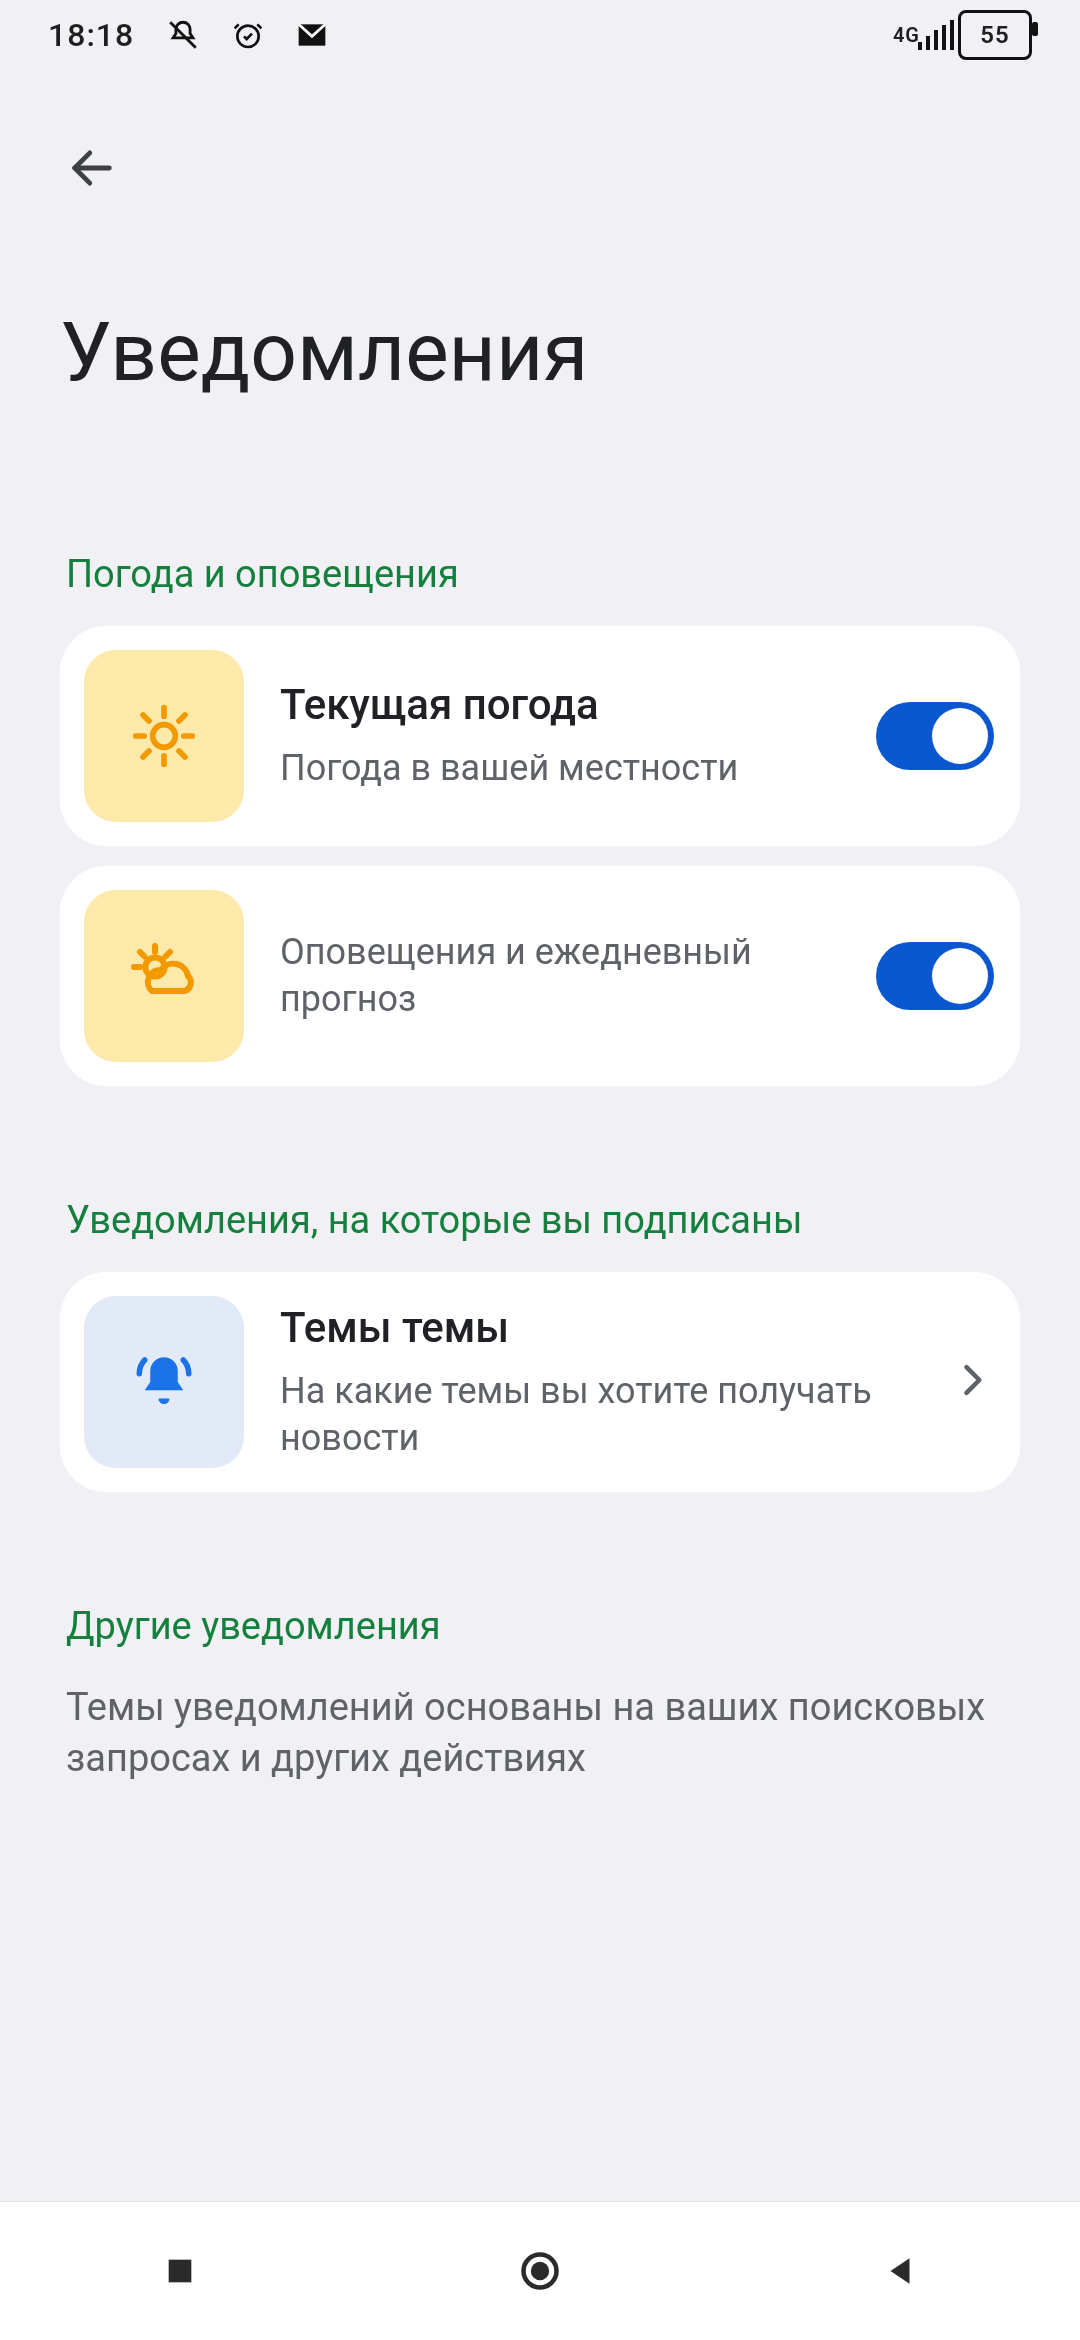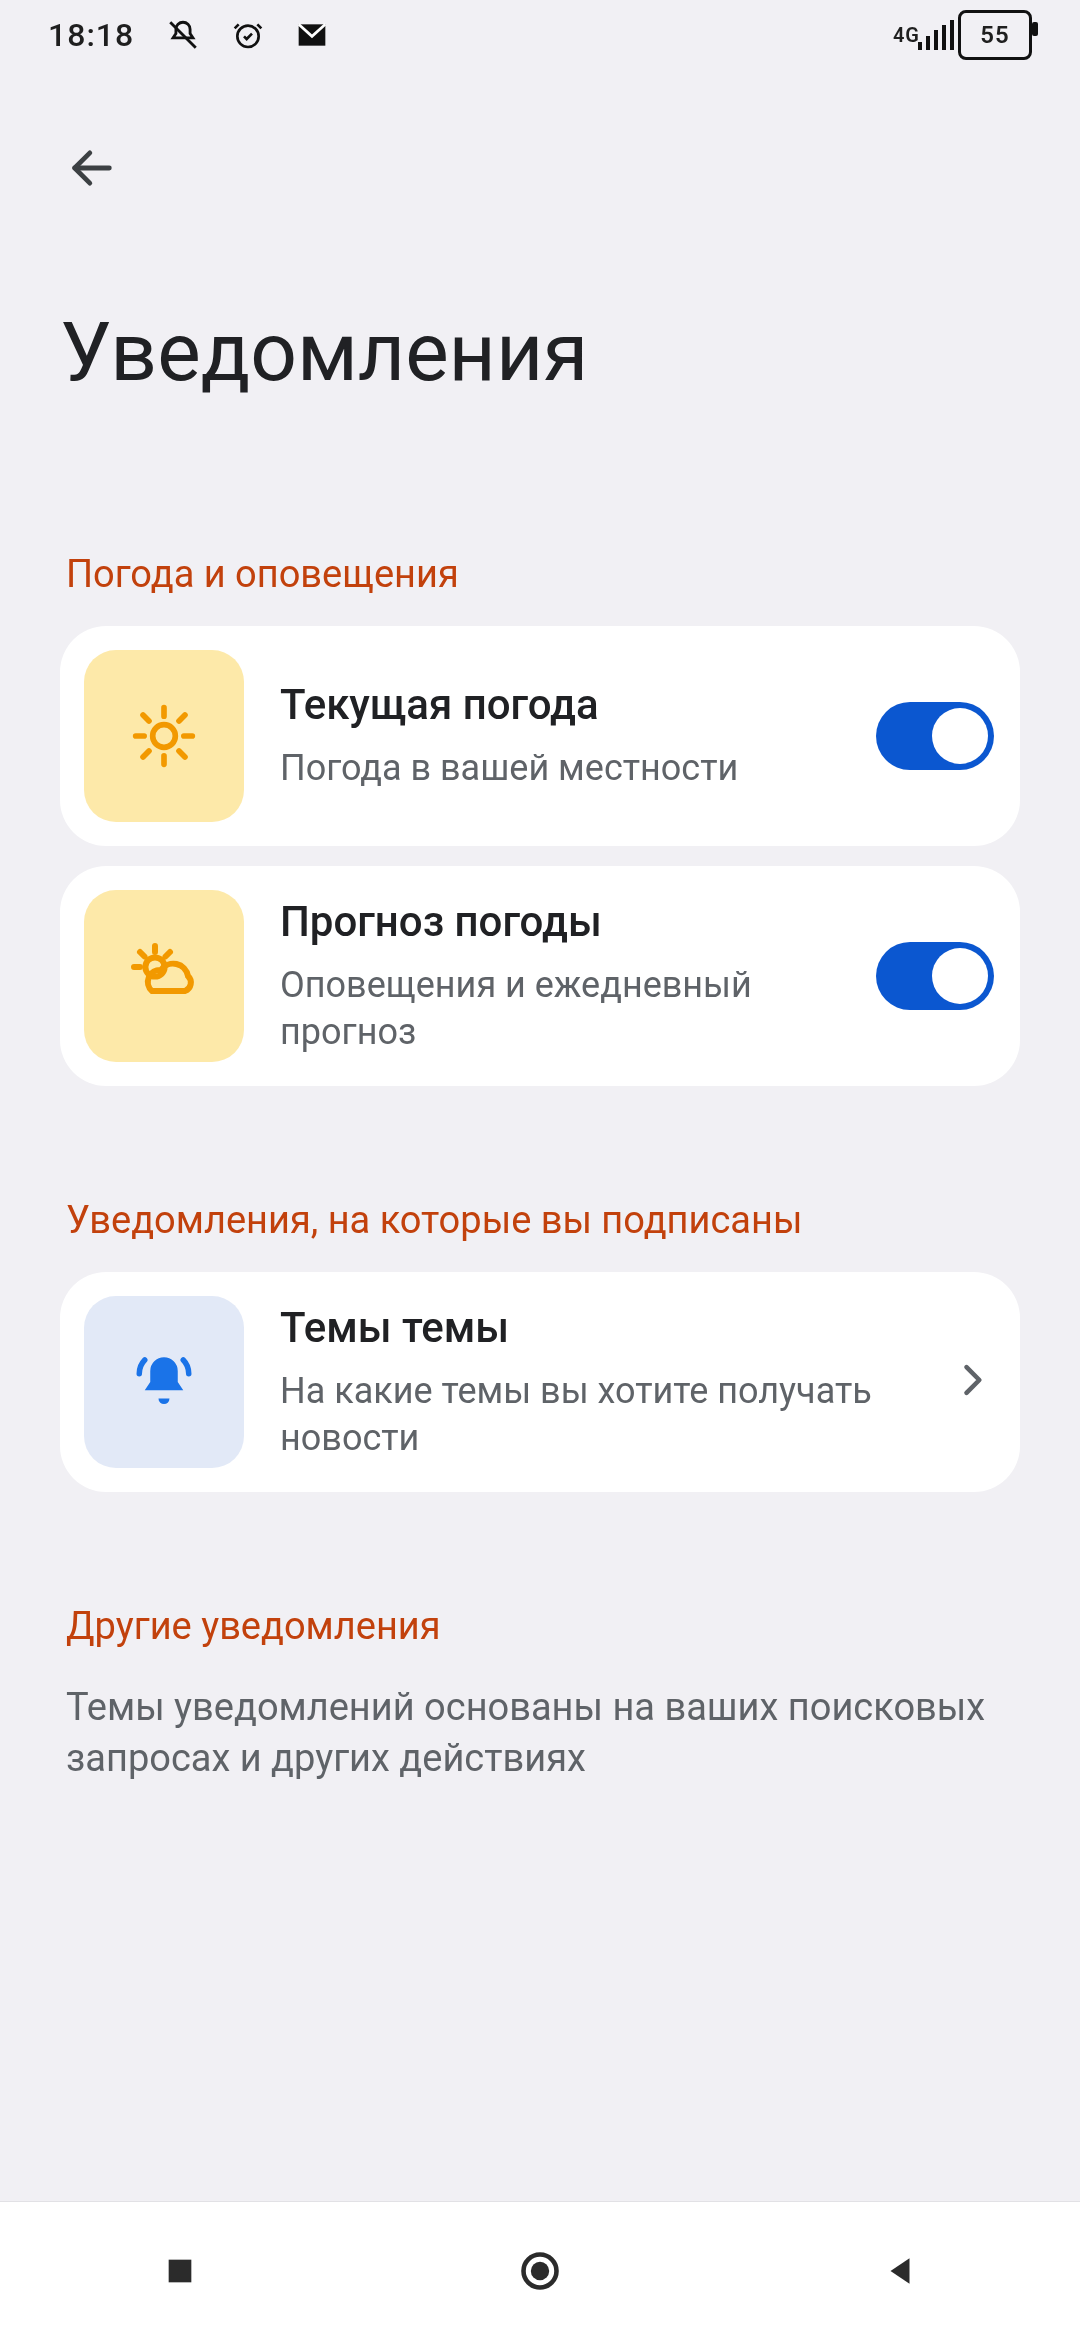--- a/index.html
+++ b/index.html
@@ -50,21 +50,21 @@
     color: #202124;
   }
   
   .section {
     padding-top: 152px;
   }
   .section + .section { padding-top: 112px; }
   .section-title {
     padding: 0 66px 30px 66px;
     font-size: 38px;
-    color: #c2410c;
+    color: #15803d;
   }
   .section-desc {
     padding: 4px 66px 30px 66px;
     font-size: 38px;
     color: #5f6368;
     line-height: 1.35;
   }
   .card-list {
     padding: 0 60px;
     display: flex;
@@ -213,21 +213,20 @@
 
     <div class="card">
       <div class="icon-tile tile-yellow">
         <svg width="72" height="72" viewBox="0 0 24 24" fill="none" stroke="#f29900" stroke-width="2" stroke-linecap="round">
           <circle cx="9" cy="9" r="3.2"></circle>
           <path d="M9 2v2M2 9h2M4 4l1.5 1.5M14 4l-1.5 1.5"></path>
           <path d="M8 17a4 4 0 0 1 3-7 5 5 0 0 1 9 2 3 3 0 0 1-1 5H8Z"></path>
         </svg>
       </div>
       <div class="card-text">
-        <div class="card-title">Прогноз погоды</div>
         <div class="card-sub">Оповещения и ежедневный прогноз</div>
       </div>
       <div class="toggle"></div>
     </div>
 
 
   </div>
 </div>
 
 <div class="section">

